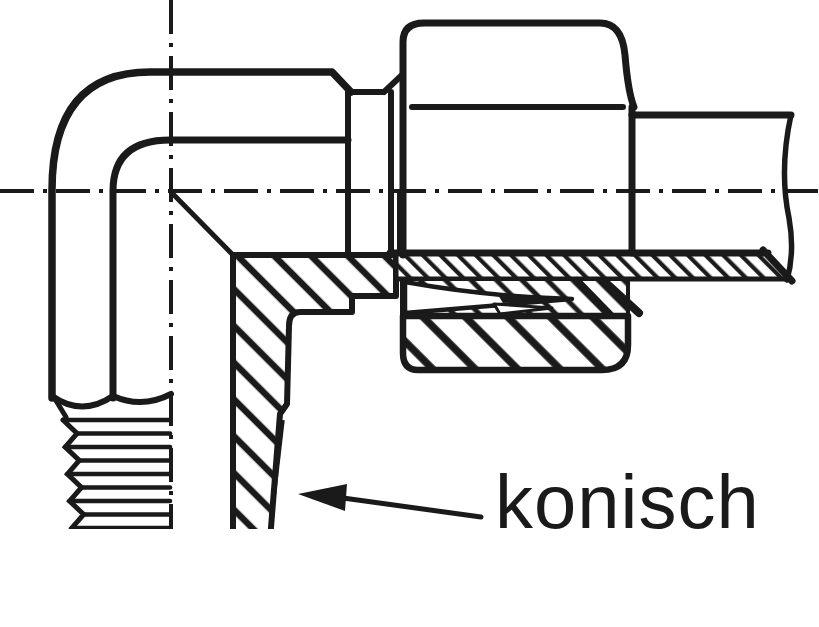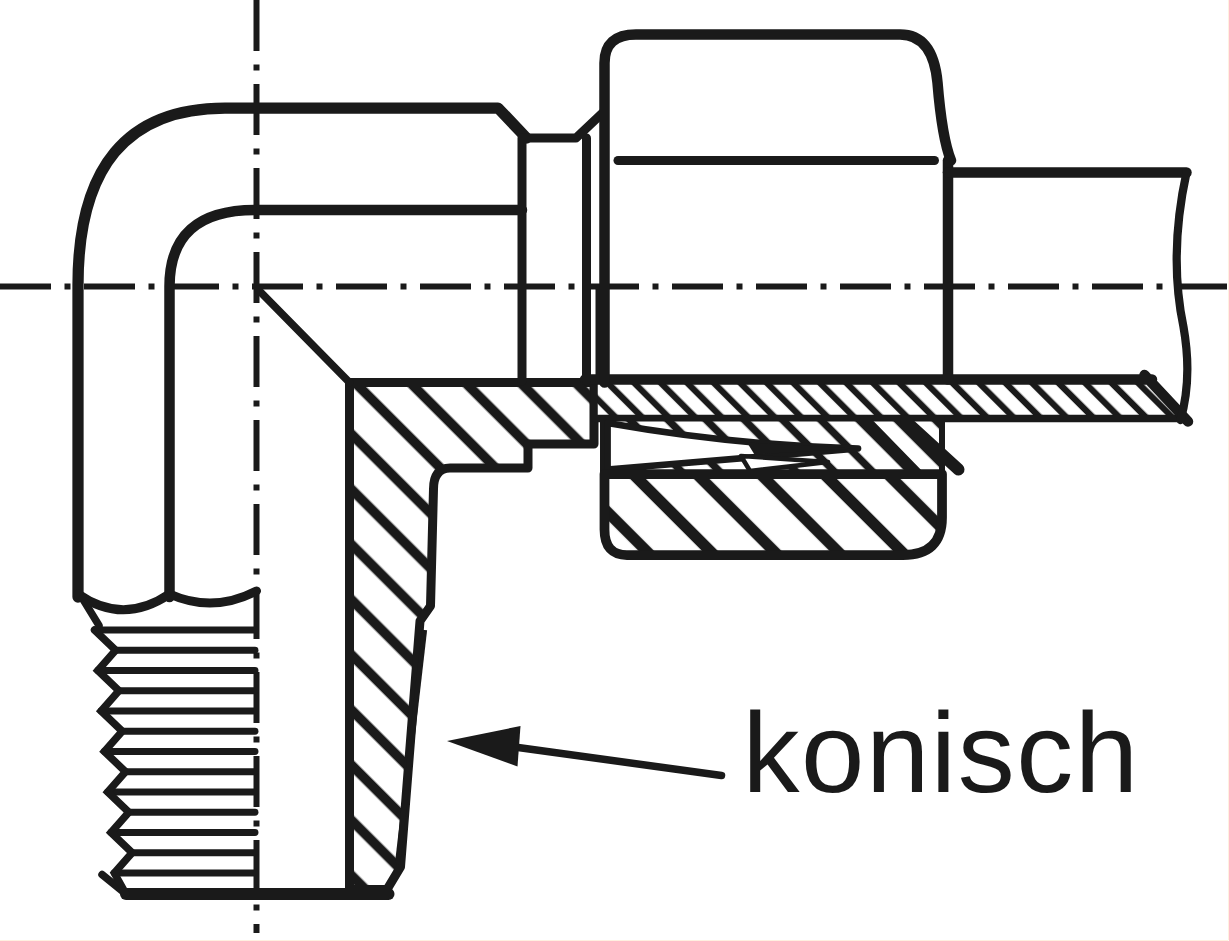--- a/index.html
+++ b/index.html
@@ -1,17 +1,17 @@
 <!DOCTYPE html>
 <html><head>
 <meta charset="utf-8">
 <style>
   html,body{margin:0;padding:0;background:#ffffff;}
   .frame{
-    position:relative;width:819px;height:627px;background:#fdba74;overflow:hidden;
+    position:relative;width:819px;height:529px;background:#84cc16;overflow:hidden;
     font-family:"Liberation Sans", sans-serif;
   }
   svg{display:block;}
   text.part-label{
     font-family:"Liberation Sans", sans-serif;
     font-weight:400;
     letter-spacing:1px;
     fill:#1a1a1a;
   }
 </style>

